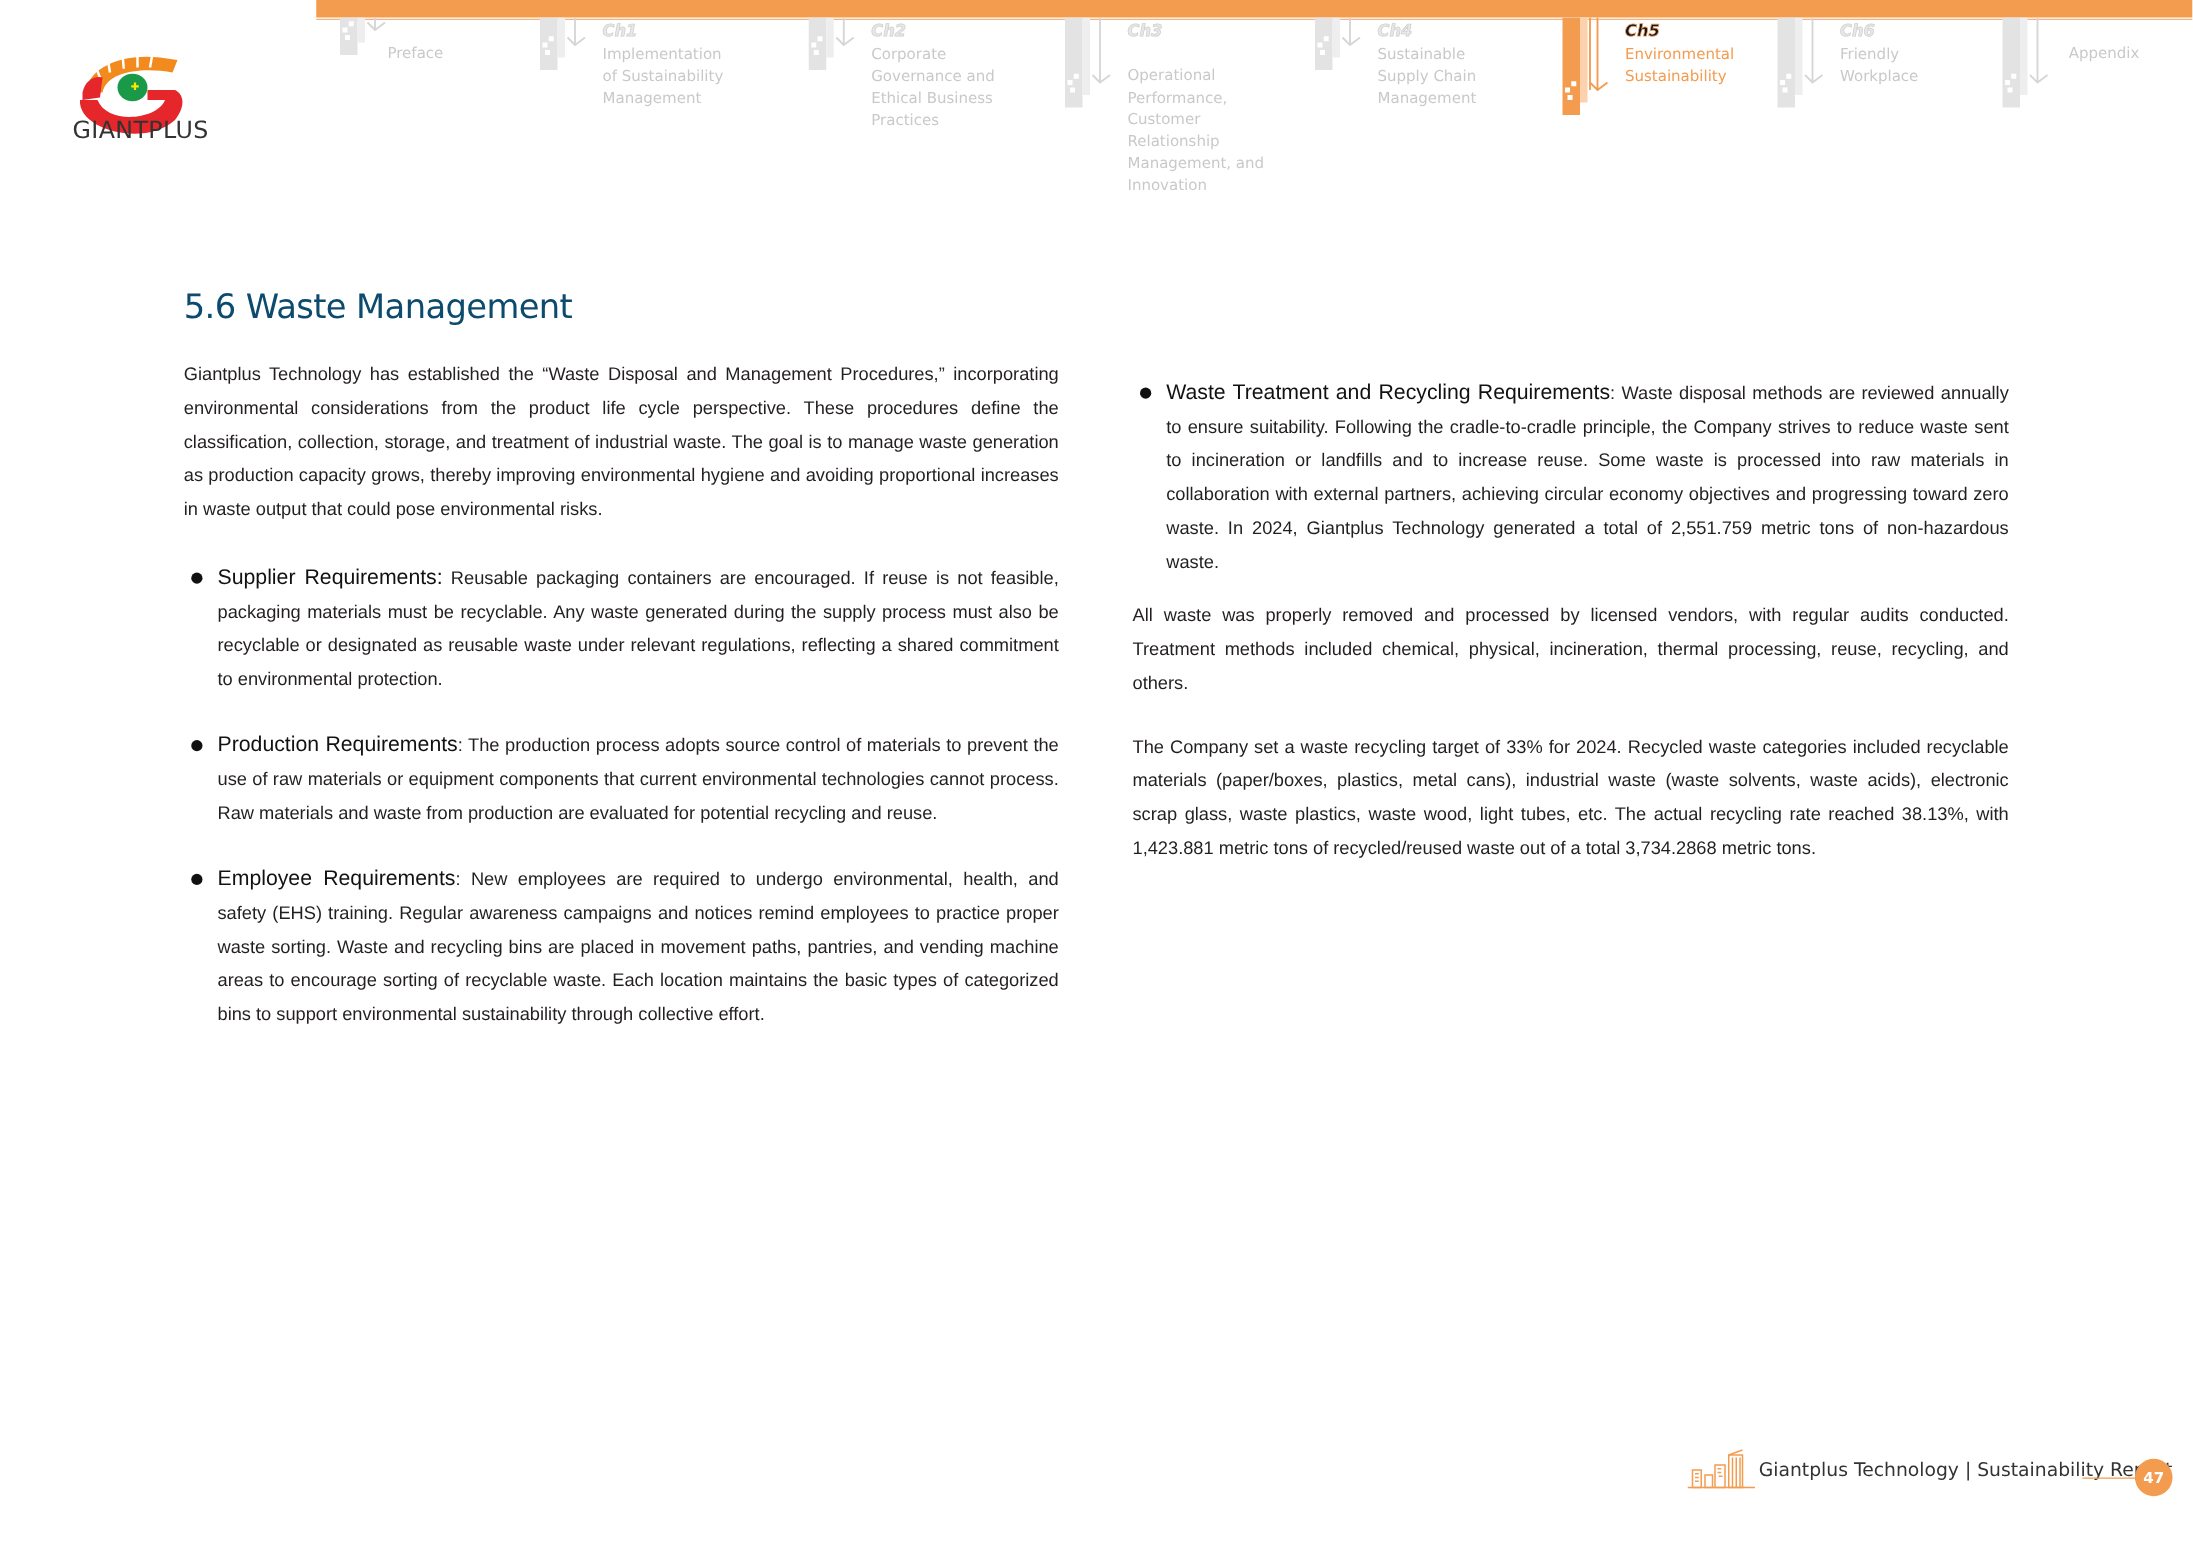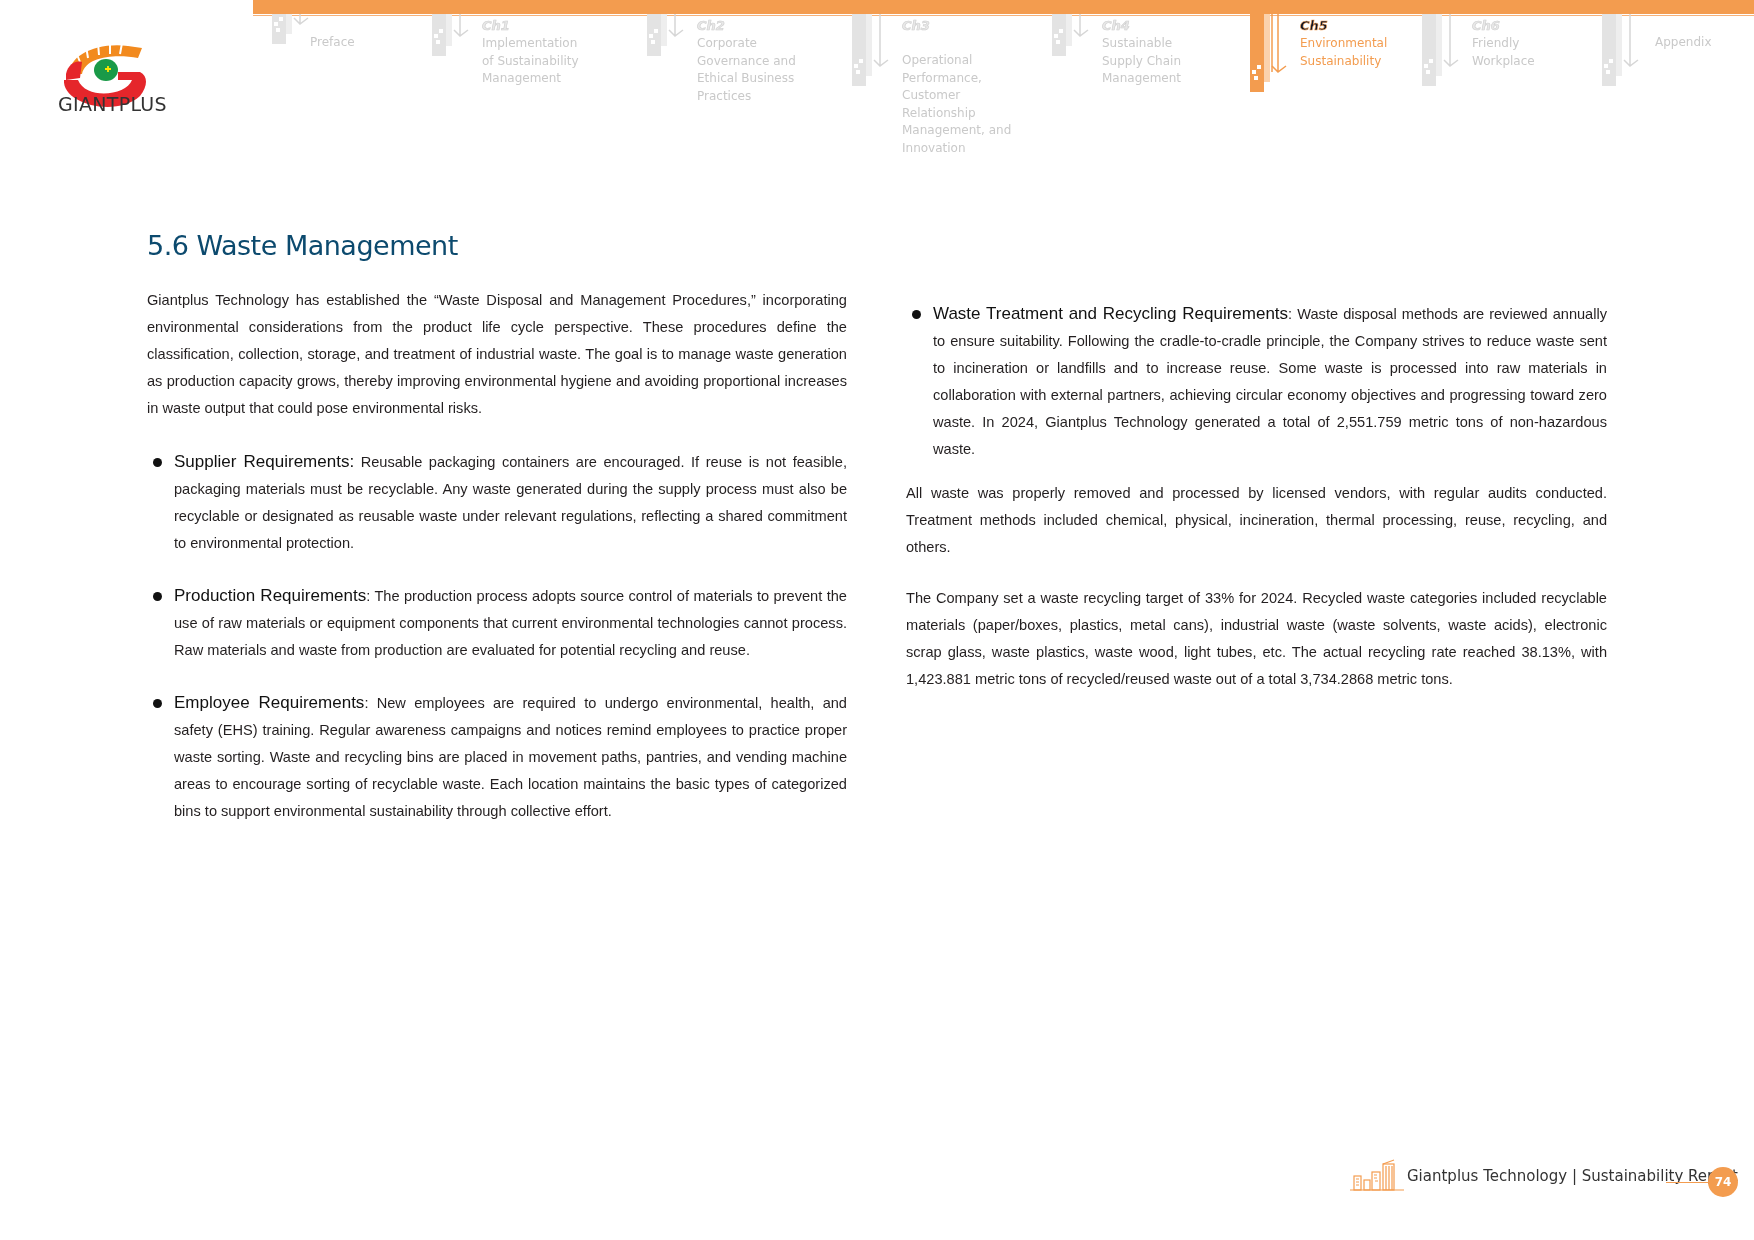--- a/index.html
+++ b/index.html
@@ -200,14 +200,14 @@
       <rect x="14" y="22" width="6" height="10"></rect>
       <rect x="22" y="14" width="8" height="18"></rect>
       <path d="M24 17 h3 M24 20 h3 M25 23 h3"></path>
       <rect x="33" y="6" width="11" height="26"></rect>
       <path d="M36 8 v24 M39 8 v24 M42 8 v24"></path>
       <path d="M33 6 L44 2"></path>
     </g>
   </svg>
   <div class="ftext">Giantplus Technology  |  Sustainability Report</div>
   <div class="fline"></div>
-  <div class="pagenum">74</div>
+  <div class="pagenum">47</div>
 </div>
 
 </body></html>

